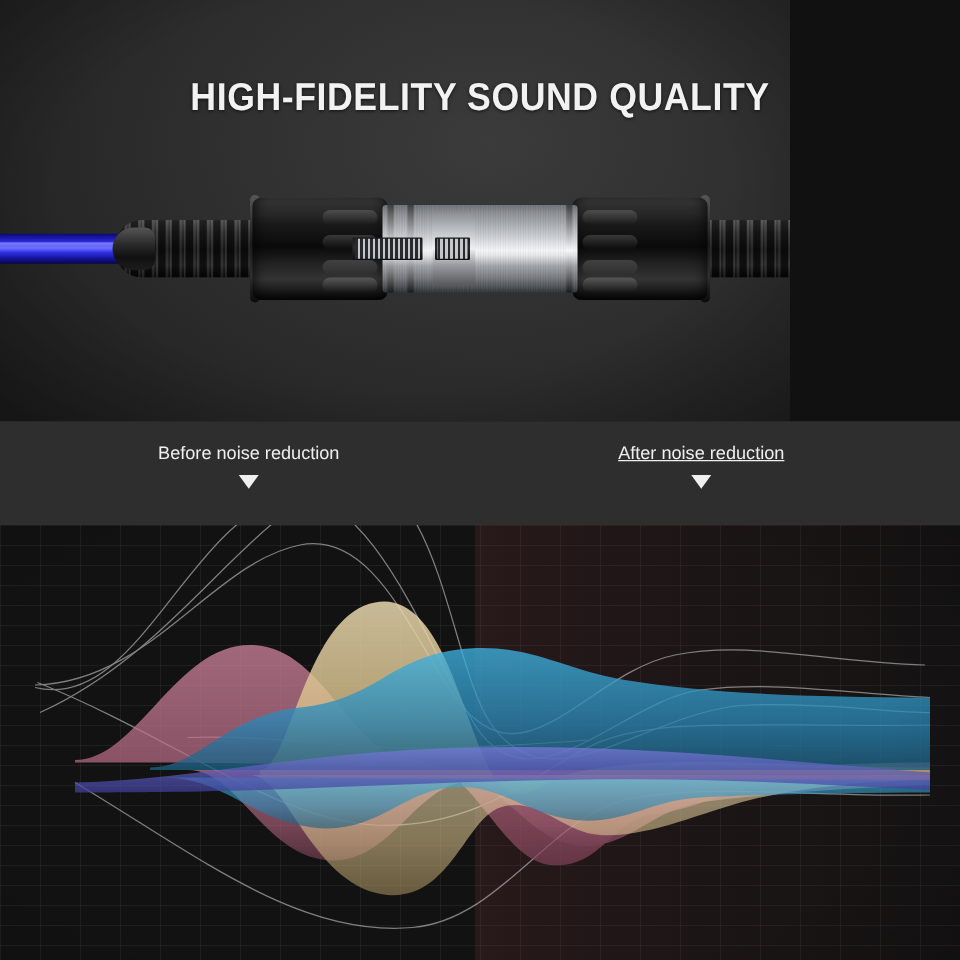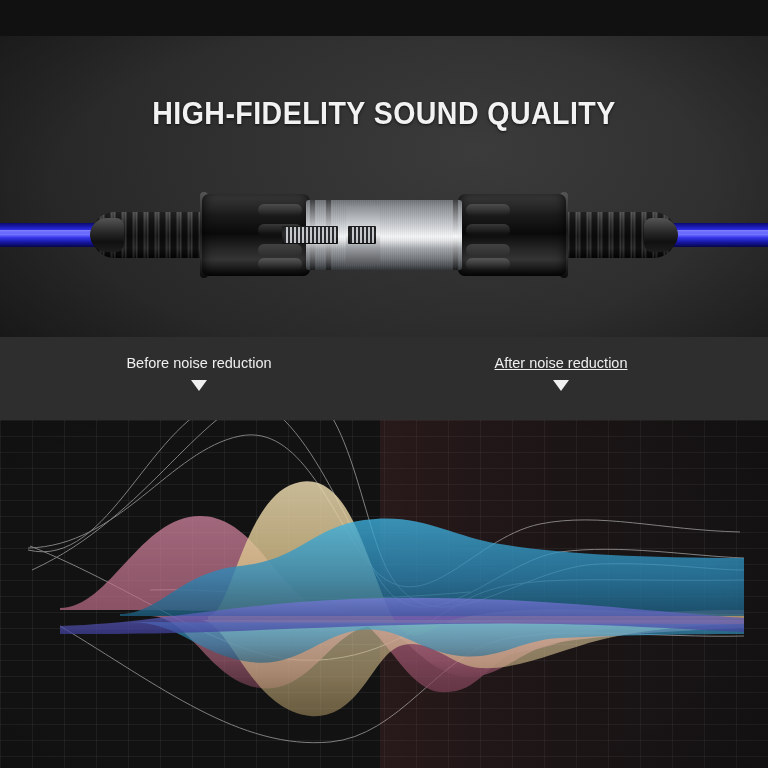--- a/index.html
+++ b/index.html
@@ -1,23 +1,23 @@
 <!DOCTYPE html>
 <html><head>
 <meta charset="utf-8">
 <style>
   html,body{margin:0;padding:0;background:#0d0d0d;}
   body{width:768px;height:768px;overflow:hidden;
        font-family:"Liberation Sans","DejaVu Sans",sans-serif;}
   #page{position:relative;width:768px;height:768px;overflow:hidden;background:#111;}
 
   
-  .hero{position:absolute;left:0;top:0;width:768px;height:337px;overflow:hidden;
+  .hero{position:absolute;left:0;top:0;width:632px;height:337px;overflow:hidden;
         background:
-          radial-gradient(120% 150% at 62% 34%, #3b3b3b 0%, #2e2e2e 32%, #222 58%, #151515 82%, #0c0c0c 100%); margin-top: 36px;}
+          radial-gradient(120% 150% at 62% 34%, #3b3b3b 0%, #2e2e2e 32%, #222 58%, #151515 82%, #0c0c0c 100%);}
   .hero-vig{position:absolute;inset:0;
         background:radial-gradient(95% 105% at 50% 45%, rgba(0,0,0,0) 45%, rgba(0,0,0,.55) 100%);}
 
   .hero-title{position:absolute;left:0;top:60px;width:768px;text-align:center;
         color:#f2f2f2;font-size:31px;font-weight:bold;letter-spacing:.5px;
         font-family:"Liberation Sans","DejaVu Sans",sans-serif;
         transform:scaleX(.92);transform-origin:50% 50%;
         text-shadow:0 1px 3px rgba(0,0,0,.7);white-space:nowrap;}
 
   

